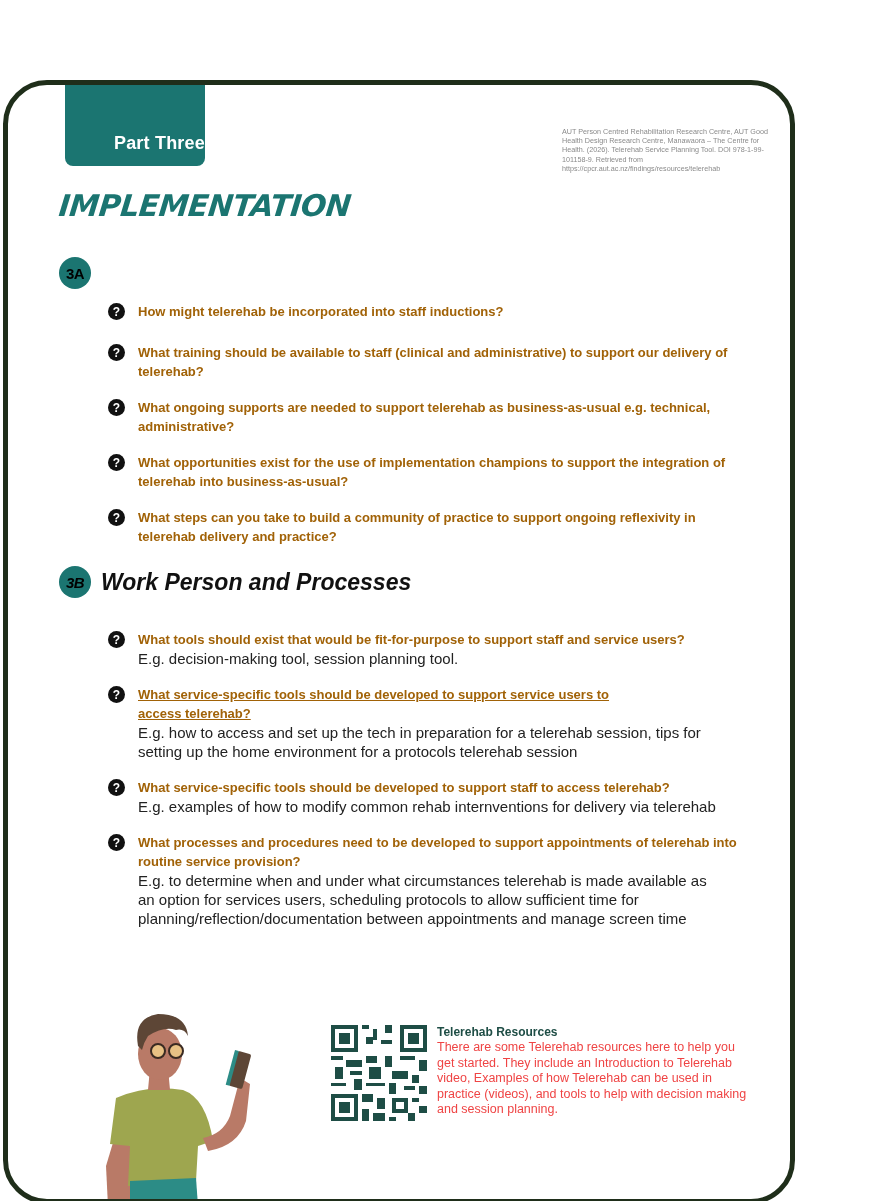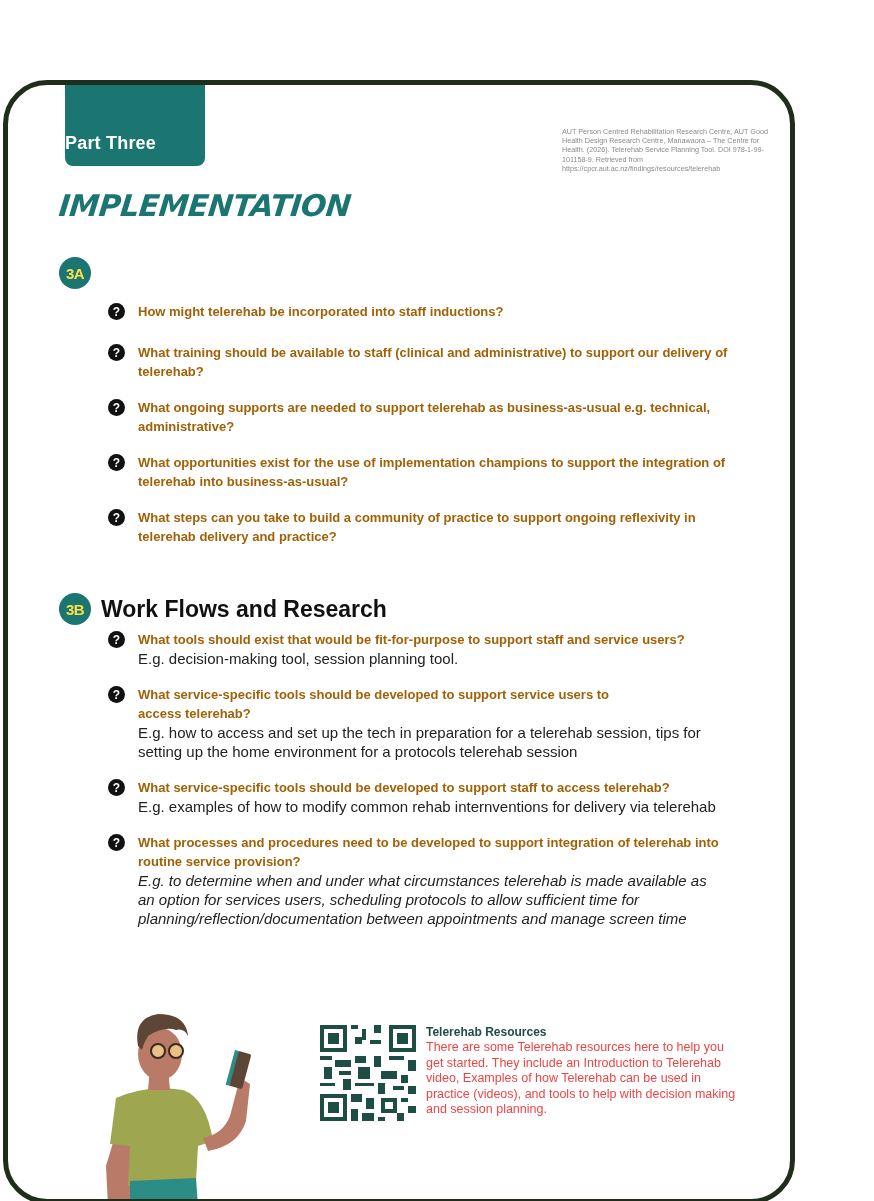--- a/index.html
+++ b/index.html
@@ -4,46 +4,46 @@
 <style>
   html, body { margin: 0; padding: 0; background: #ffffff; }
   body { width: 874px; height: 1201px; position: relative; overflow: hidden;
          font-family: "Liberation Sans", "DejaVu Sans", sans-serif; color: #111; }
 
   .frame { position: absolute; left: 3px; top: 80px; width: 782px; height: 1114px;
            border: 5px solid #1f2e1a; border-radius: 44px; background: #fff; overflow: hidden; }
 
   .part-tab { position: absolute; left: 57px; top: -5px; width: 140px; height: 86px;
               background: #1b7571; border-radius: 0 0 8px 8px;
-              display: flex; align-items: flex-end; justify-content: flex-start; padding-bottom: 12px;
+              display: flex; align-items: flex-end; justify-content: flex-end; padding-bottom: 12px;
               box-sizing: border-box; }
   .part-tab span { color: #fff; font-weight: bold; font-size: 18px; letter-spacing: 0.2px; }
 
   .citation { position: absolute; left: 518px; top: 42px; width: 220px;
               font-size: 7.2px; line-height: 9.2px; color: #8a8a8a; margin-left: 36px; }
 
   .main-title { position: absolute; left: 51px; top: 103px; margin: 0;
                 font-family: "DejaVu Sans", sans-serif; font-weight: bold; font-style: italic;
                 font-size: 30px; color: #1b7571; letter-spacing: -0.5px; transform: skewX(-6deg); }
 
   .section-head { position: absolute; left: 51px; display: flex; align-items: center; }
-  .badge { width: 32px; height: 32px; border-radius: 50%; background: #1b7571; color: #fde047;
+  .badge { width: 32px; height: 32px; border-radius: 50%; background: #1b7571; color: #000000;
            font-weight: bold; font-size: 15px; display: flex; align-items: center; justify-content: center;
            letter-spacing: -0.5px; }
   .section-title { margin: 0 0 0 10px; font-size: 23px; font-weight: bold; color: #111; }
 
   .q-list { position: absolute; left: 100px; width: 640px; }
   .q { position: relative; padding-left: 30px; }
   .q-icon { position: absolute; left: 0; top: 1px; width: 17px; height: 17px; border-radius: 50%;
             background: #111; color: #fff; font-weight: bold; font-size: 12px;
             display: flex; align-items: center; justify-content: center; }
   .q-text { font-weight: bold; font-size: 13px; line-height: 19px; color: #a16207; }
   .q-sub { font-size: 15px; line-height: 19px; color: #222; }
 
-  .resources { position: absolute; left: 312px; top: 940px; display: flex; }
+  .resources { position: absolute; left: 323px; top: 940px; display: flex; }
   .qr { width: 96px; height: 96px; }
   .res-text { margin-left: 10px; width: 310px; }
   .res-title { font-size: 12px; font-weight: bold; color: #1e4d45; line-height: 15px; }
   .res-body { font-size: 12.5px; line-height: 15.5px; color: #ef4444; }
 
   .illustration { position: absolute; left: 80px; top: 921px; width: 190px; height: 200px; }
 </style>
 </head>
 <body>
 
@@ -77,45 +77,45 @@
     <div class="q" style="margin-bottom:17px;">
       <span class="q-icon">?</span>
       <div class="q-text">What opportunities exist for the use of implementation champions to support the integration of telerehab into business-as-usual?</div>
     </div>
     <div class="q">
       <span class="q-icon">?</span>
       <div class="q-text">What steps can you take to build a community of practice to support ongoing reflexivity in telerehab delivery and practice?</div>
     </div>
   </div>
 
-  <div class="section-head" style="top:508px;">
+  <div class="section-head" style="top:481px;font-style:italic;">
     <div class="badge">3B</div>
-    <h2 class="section-title">Work Flows and Research</h2>
+    <h2 class="section-title">Work Person and Processes</h2>
   </div>
 
   <div class="q-list" style="top:545px;">
     <div class="q" style="margin-bottom:17px;">
       <span class="q-icon">?</span>
       <div class="q-text">What tools should exist that would be fit-for-purpose to support staff and service users?</div>
       <div class="q-sub">E.g. decision-making tool, session planning tool.</div>
     </div>
     <div class="q" style="margin-bottom:17px;">
       <span class="q-icon">?</span>
-      <div class="q-text" style="width:480px;">What service-specific tools should be developed to support service users to access telerehab?</div>
+      <div class="q-text" style="width:480px;text-decoration:underline;">What service-specific tools should be developed to support service users to access telerehab?</div>
       <div class="q-sub">E.g. how to access and set up the tech in preparation for a telerehab session, tips for setting up the home environment for a protocols telerehab session</div>
     </div>
     <div class="q" style="margin-bottom:17px;">
       <span class="q-icon">?</span>
       <div class="q-text">What service-specific tools should be developed to support staff to access telerehab?</div>
       <div class="q-sub">E.g. examples of how to modify common rehab internventions for delivery via telerehab</div>
     </div>
     <div class="q">
       <span class="q-icon">?</span>
-      <div class="q-text">What processes and procedures need to be developed to support integration of telerehab into routine service provision?</div>
-      <div class="q-sub" style="width:570px;font-style:italic;">E.g. to determine when and under what circumstances telerehab is made available as an option for services users, scheduling protocols to allow sufficient time for planning/reflection/documentation between appointments and manage screen time</div>
+      <div class="q-text">What processes and procedures need to be developed to support appointments of telerehab into routine service provision?</div>
+      <div class="q-sub" style="width:570px;">E.g. to determine when and under what circumstances telerehab is made available as an option for services users, scheduling protocols to allow sufficient time for planning/reflection/documentation between appointments and manage screen time</div>
     </div>
   </div>
 
   <svg class="illustration" viewBox="0 0 190 200">
 
     <path d="M30 120 L18 160 L20 200 L45 200 L48 150 Z" fill="#b97a67"></path>
 
     <path d="M28 92 Q60 78 95 84 Q118 92 125 135 L110 140 L108 175 L40 180 L42 140 L22 138 Z" fill="#9ea64f"></path>
 
     <path d="M42 175 L108 172 L110 200 L42 200 Z" fill="#2c8c86"></path>

